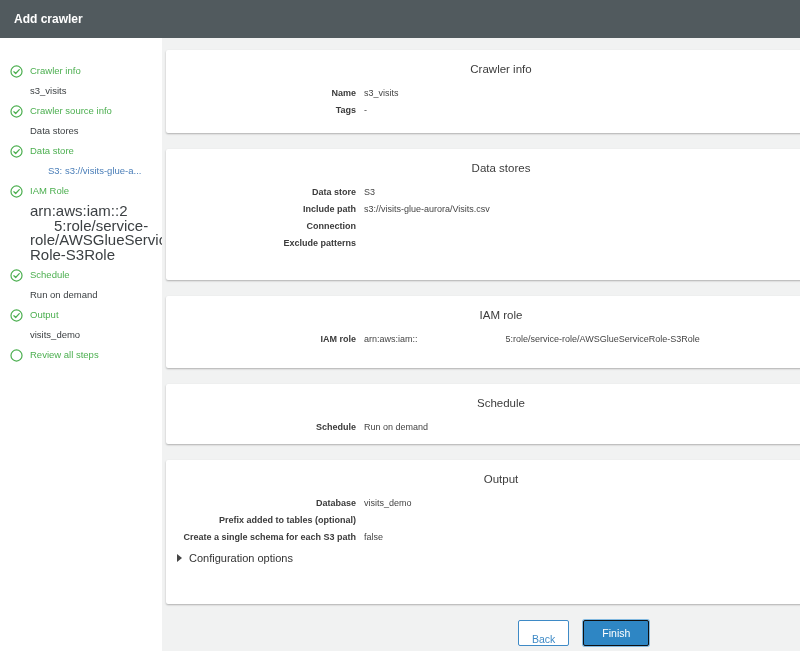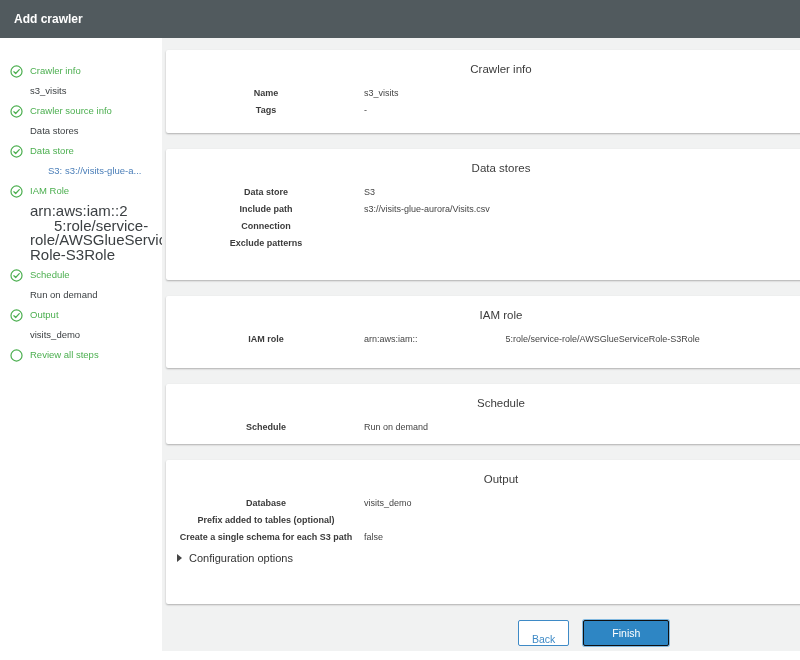--- a/index.html
+++ b/index.html
@@ -26,40 +26,40 @@
 
   
   .main { flex:1; background:#f1f2f2; padding:12px 0 0 4px; overflow:hidden; }
   .card { width:676px; background:#fff; border-radius:2px;
     box-shadow:0 1px 2px rgba(0,0,0,.28); margin-bottom:16px;
     padding:12px 16px 14px 10px; }
   .card-title { text-align:center; font-size:11.5px; color:#3c3c3c;
     margin-bottom:9px; line-height:14px; }
   .row { display:grid; grid-template-columns:180px 1fr; column-gap:8px;
     font-size:9px; line-height:17px; }
-  .lbl { font-weight:bold; color:#3b3b3b; text-align:center; }
+  .lbl { font-weight:bold; color:#3b3b3b; text-align:right; }
   .val { color:#454545; }
   .redact-gap { display:inline-block; width:88px; }
   .card-data-stores { padding-bottom:28px; }
   .card-iam { padding-bottom:20px; }
   .card-schedule { padding-bottom:8px; }
   .card-output { padding-bottom:40px; }
   .config-toggle { margin-top:6px; display:flex; align-items:center; gap:7px;
     font-size:11px; color:#333; cursor:pointer; padding-left:1px; }
   .tri { width:0; height:0; border-left:5px solid #444;
     border-top:4px solid transparent; border-bottom:4px solid transparent; }
 
   
   .footer-actions { display:flex; gap:14px; margin:11px 0 0 352px; }
   .btn { font-family:"Liberation Sans", sans-serif; font-size:10.5px;
     border-radius:2px; cursor:pointer; height:26px; }
   .btn-back { background:#fff; border:1px solid #3e8ac6; color:#3e8ac6;
     padding:12px 13px; }
   .btn-finish { background:#2e86c4; color:#fff; border:1px solid #101010;
-    padding:0 28px; box-shadow:0 0 0 1px #82b9e0; }
+    padding:0 18px; box-shadow:0 0 0 1px #82b9e0; }
 </style>
 </head>
 <body>
 
 <header class="titlebar">
   <span>Add crawler</span>
 </header>
 
 <div class="layout">
 

